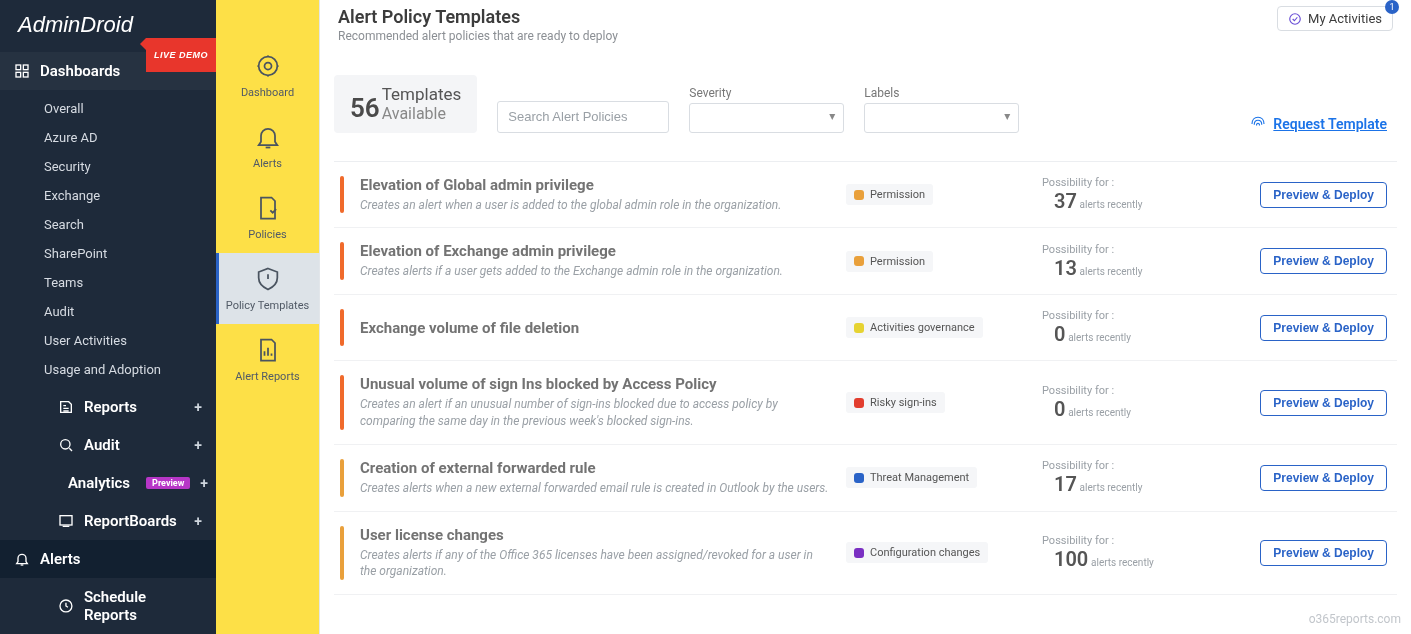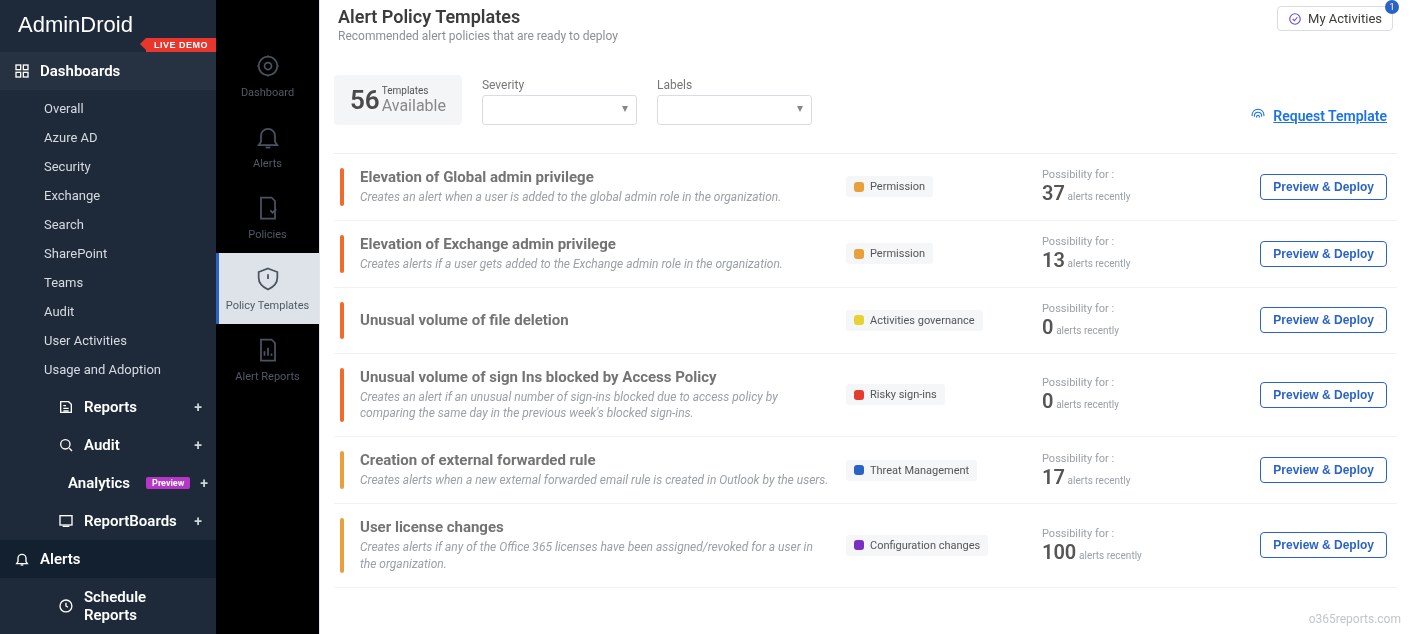--- a/index.html
+++ b/index.html
@@ -1,74 +1,74 @@
 <!DOCTYPE html>
 <html><head>
 <meta charset="utf-8">
 <style>
   * { box-sizing: border-box; margin: 0; padding: 0; }
   body { font-family: -apple-system, BlinkMacSystemFont, "Segoe UI", Roboto, Arial, sans-serif; font-size: 13px; color: #333; background: #fff; width: 1411px; height: 634px; overflow: hidden; position: relative; }
   .app { display: flex; height: 634px; }
 
   
   .sidebar-main { width: 216px; background: #1e2a3a; color: #e5eaf0; display: flex; flex-direction: column; position: relative; flex-shrink: 0; }
-  .logo { padding: 12px 18px 0 18px; font-family: Arial, sans-serif; font-size: 22px; font-weight: 400; color: #fff; position: relative; }
-  .live-demo { position: absolute; right: 0; top: 38px; background: #e8362c; color: #fff; font-size: 9px; font-weight: 700; padding: 2px 8px; letter-spacing: 0.5px; }
+  .logo { padding: 12px 18px 0 18px; font-family: Arial, sans-serif; font-size: 22px; font-weight: 400; color: #fff; position: relative; font-style: italic; }
+  .live-demo { position: absolute; right: 0; top: 38px; background: #e8362c; color: #fff; font-size: 9px; font-weight: 700; padding: 12px 8px; letter-spacing: 0.5px; }
   .live-demo::before { content:""; position:absolute; left:-6px; top:0; border-top:6px solid transparent; border-bottom:6px solid transparent; border-right:6px solid #e8362c; }
   .nav-heading { display:flex; align-items:center; gap:10px; padding: 10px 14px; font-size: 15px; font-weight: 600; color:#fff; background: rgba(255,255,255,0.04); cursor:pointer; }
   .nav-heading.plain { background: transparent; margin-left: 44px; }
   .nav-heading .plus { margin-left:auto; font-size:14px; color:#cfd6de; }
   .nav-icon { width:16px; height:16px; display:inline-flex; align-items:center; justify-content:center; }
   .nav-sub { padding: 4px 0; }
   .nav-sub-item { padding: 7px 14px 7px 44px; font-size: 13px; color:#d6dbe2; cursor:pointer; }
   .nav-heading.selected { background:#122030; }
 
   .preview-badge { background:#b736c7; color:#fff; font-size:9px; padding:1px 6px; border-radius:2px; margin-left:6px; font-weight:700; }
 
   
-  .sidebar-sec { width: 104px; background: #000000; display:flex; flex-direction:column; flex-shrink:0; padding-top: 40px; border-right: 1px solid #e2e6ea; }
+  .sidebar-sec { width: 104px; background: #fde047; display:flex; flex-direction:column; flex-shrink:0; padding-top: 40px; border-right: 1px solid #e2e6ea; }
   .sec-item { display:flex; flex-direction:column; align-items:center; justify-content:center; gap:6px; padding: 12px 4px; color:#515a66; font-size:11px; text-align:center; cursor:pointer; position:relative; }
   .sec-item.active { background:#dde3e8; }
   .sec-item.active::before { content:""; position:absolute; left:0; top:0; bottom:0; width:3px; background:#2a63c7; }
   .sec-item svg { width:28px; height:28px; }
 
   
   .main { flex:1; display:flex; flex-direction:column; min-width:0; }
   .page-head { padding: 6px 18px 10px 18px; display:flex; align-items:flex-start; justify-content:space-between; }
   .page-title { font-size:18px; font-weight:600; color:#3c3c3c; }
   .page-sub { font-size:12px; color:#8b8f94; margin-top:2px; }
   .my-act { border:1px solid #d9dde2; border-radius:4px; padding:4px 10px; font-size:13px; color:#3c3c3c; display:flex; align-items:center; gap:6px; position:relative; background:#fff; }
   .my-act .badge { position:absolute; top:-7px; right:-7px; background:#2a63c7; color:#fff; font-size:9px; width:14px; height:14px; border-radius:50%; display:flex; align-items:center; justify-content:center; }
 
   .content { padding: 12px 14px 0 14px; flex:1; overflow:hidden; }
   .toolbar { display:flex; align-items:flex-end; gap:20px; padding: 10px 10px 28px 0; border-bottom:1px solid #eceef1; }
   .count-box { background:#f4f5f7; border-radius:4px; padding:10px 16px; display:flex; align-items:flex-end; gap:2px; }
   .count-num { font-size:26px; font-weight:600; color:#4a4a4a; }
-  .count-lbl { font-size:10px; color:#555; line-height:1.1; }
+  .count-lbl { font-size:17px; color:#555; line-height:1.1; }
   .count-sub { font-size:16px; color:#888; }
   .search { width:172px; height:32px; border:1px solid #d9dde2; border-radius:3px; padding:0 10px; font-size:13px; color:#555; }
   .search::placeholder { color:#9aa0a6; }
   .filter { display:flex; flex-direction:column; gap:3px; }
   .filter-label { font-size:12px; color:#777; }
   .dropdown { width:155px; height:30px; border:1px solid #d9dde2; border-radius:3px; background:#fff; position:relative; }
   .dropdown::after { content:"▾"; position:absolute; right:8px; top:5px; color:#888; font-size:12px; }
 
   .request { margin-left:auto; color:#1b73e8; font-weight:600; font-size:14px; display:flex; align-items:center; gap:6px; text-decoration:underline; cursor:pointer; }
 
   .list { overflow-y:auto; height: 460px; }
   .card { display:flex; align-items:center; gap:16px; padding:14px 10px 14px 6px; border-bottom:1px solid #f0f1f3; position:relative; }
   .stripe { width:4px; align-self:stretch; border-radius:2px; flex-shrink:0; }
   .card-main { width:470px; flex-shrink:0; }
   .card-title { font-size:15px; font-weight:700; color:#737373; }
   .card-desc { font-size:12px; color:#9aa0a6; font-style:italic; margin-top:3px; line-height:1.4; }
   .tag-cell { width:180px; flex-shrink:0; }
   .tag { display:inline-flex; align-items:center; gap:6px; background:#f5f6f8; border-radius:3px; padding:4px 8px; font-size:11px; color:#555; }
   .tag-sw { width:10px; height:10px; border-radius:3px; }
   .poss { width:140px; font-size:11px; color:#9aa0a6; flex-shrink:0; }
-  .poss-num { font-size:20px; font-weight:600; color:#555; }
+  .poss-num { font-size:20px; font-weight:600; color:#555;margin-left:12px; }
   .poss-small { font-size:10px; }
   .btn-prev { margin-left:auto; border:1px solid #2a63c7; color:#2a63c7; background:#fff; border-radius:4px; padding:5px 12px; font-size:12px; font-weight:600; cursor:pointer; white-space:nowrap; }
 
   .watermark { position:absolute; right:10px; bottom:8px; font-size:12px; color:#c2c6cb; pointer-events:none; }
 </style>
 </head>
 <body>
 
 <div class="app">
 
@@ -221,20 +221,21 @@
 
     <div class="content">
       <div class="toolbar">
         <div class="count-box">
           <div class="count-num">56</div>
           <div>
             <div class="count-lbl">Templates</div>
             <div class="count-sub">Available</div>
           </div>
         </div>
+        <input class="search" placeholder="Search Alert Policies" style="">
         <div class="filter">
           <div class="filter-label">Severity</div>
           <div class="dropdown"></div>
         </div>
         <div class="filter">
           <div class="filter-label">Labels</div>
           <div class="dropdown"></div>
         </div>
         <div class="request">
           <svg width="18" height="18" viewBox="0 0 24 24" fill="none" stroke="#1b73e8" stroke-width="1.5">
@@ -277,21 +278,21 @@
     </div>
     <div class="poss">
       <div>Possibility for :</div>
       <div><span class="poss-num">13</span> <span class="poss-small">alerts recently</span></div>
     </div>
     <button class="btn-prev">Preview &amp; Deploy</button>
   </div>
           <div class="card">
     <div class="stripe" style="background:#f06a2b"></div>
     <div class="card-main">
-      <div class="card-title">Unusual volume of file deletion</div>
+      <div class="card-title">Exchange volume of file deletion</div>
     </div>
     <div class="tag-cell">
       <span class="tag">
         <span class="tag-sw" style="background:#e6d332"></span>
         <span>Activities governance</span>
       </span>
     </div>
     <div class="poss">
       <div>Possibility for :</div>
       <div><span class="poss-num">0</span> <span class="poss-small">alerts recently</span></div>

